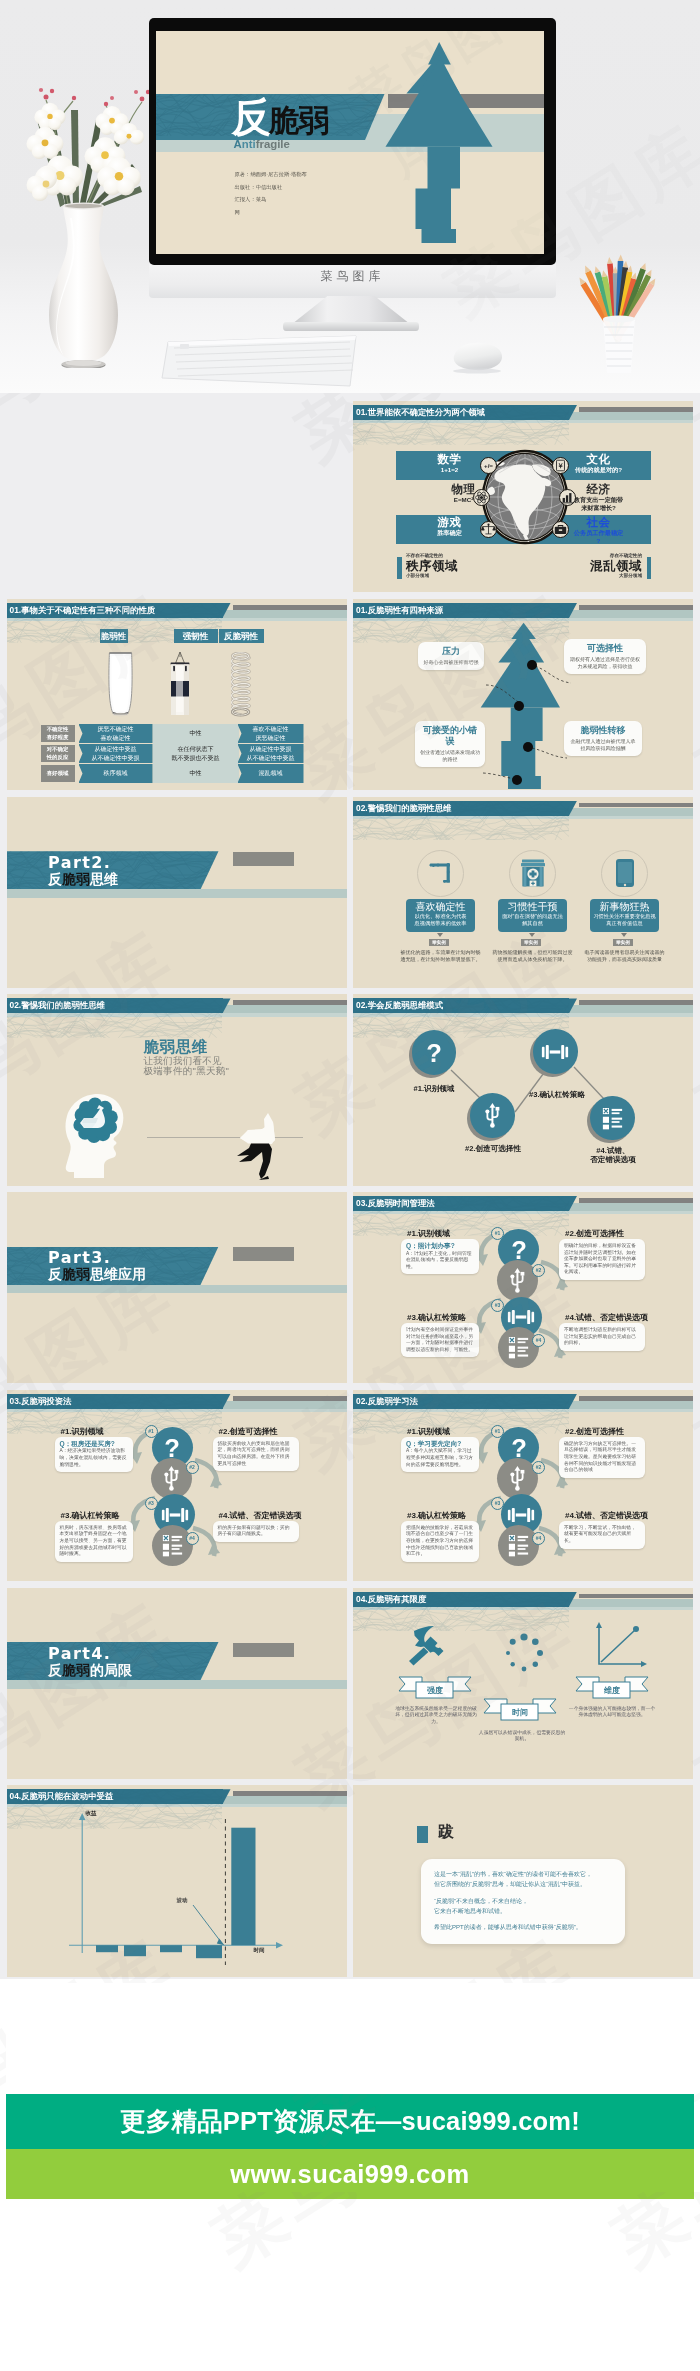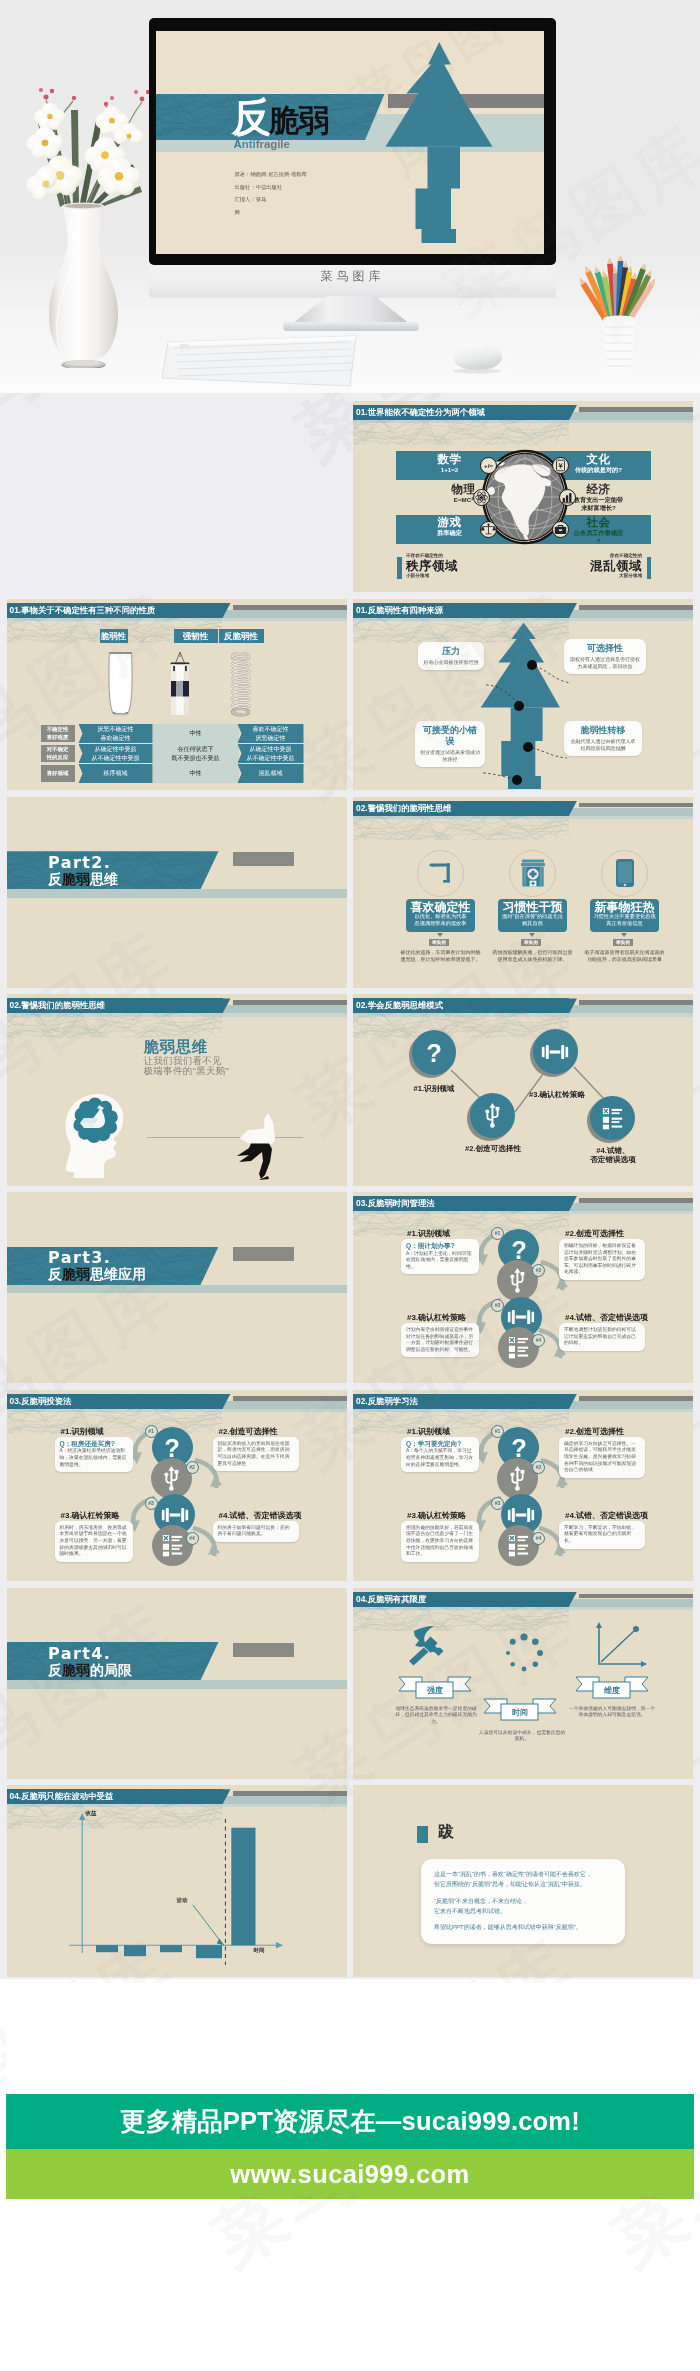--- a/index.html
+++ b/index.html
@@ -120,21 +120,21 @@
 .s03-card { position:absolute; background:#fbfbf9; border-radius:7px; box-shadow:0 1px 2px rgba(0,0,0,0.13);
   padding:4px 5px; text-align:center; }
 .s03-card .t { font-size:9px; font-weight:bold; color:#3a7e94; line-height:11px; }
 .s03-card .b { font-size:5px; color:#5f5f5a; line-height:7px; margin-top:2px; }
 .s03-dot { position:absolute; width:10px; height:10px; border-radius:50%; background:#0d0d0d; z-index:4; }
 
 .s04-circ { position:absolute; width:47px; height:47px; border-radius:50%;
   border:1px solid #cdc6b6; display:flex; align-items:center; justify-content:center; }
 .s04-band { position:absolute; background:#3a7e94; border-radius:4px; color:#fff;
   text-align:center; padding:3px 3px 4px; }
-.s04-band .t { font-size:12px; font-weight:bold; line-height:10px; }
+.s04-band .t { font-size:10px; font-weight:normal; line-height:10px; }
 .s04-band .b { font-size:5.2px; line-height:7.4px; white-space:pre-line; margin-top:1px; }
 .s04-lbl { position:absolute; font-size:4.6px; background:#8a8a85; color:#fff; line-height:7px;
   padding:0 3px; font-weight:bold; }
 .s04-note { position:absolute; font-size:5px; line-height:7.4px; color:#4c4c47; text-align:center; }
 .s04-arrowdn { position:absolute; width:0;height:0;border-left:3px solid transparent;
   border-right:3px solid transparent;border-top:4px solid #7d7d78; }
 
 .s05-big { position:absolute; font-size:15.5px; font-weight:bold; color:#3a7e94; line-height:16px; letter-spacing:0.6px; }
 .s05-sub { position:absolute; font-size:9.5px; color:#84837d; line-height:10.6px; letter-spacing:0.3px; }
 .s05-line { position:absolute; height:1px; background:#b3afa5; }
@@ -555,21 +555,21 @@
     </div>
     <div class="s01-txt" style="left:198px;top:52px;color:#fff">
       <div class="big">文化</div>
       <div class="sub">传统的就是对的?</div>
     </div>
     <div class="s01-txt" style="left:198px;top:82px;color:#2a2a2a">
       <div class="big">经济</div>
       <div class="sub">教育支出一定能带
 来财富增长?</div>
     </div>
-    <div class="s01-txt" style="left:198px;top:115px;color:#14532d">
+    <div class="s01-txt" style="left:198px;top:115px;color:#1d4ed8">
       <div class="big">社会</div>
       <div class="sub">公务员工作最稳定
 ?</div>
     </div>
     <svg class="s01-globe" viewBox="0 0 88 96">
       <ellipse cx="44" cy="48" rx="42" ry="46" fill="#e9e3d4" stroke="#17140f" stroke-width="2.4"></ellipse>
       <ellipse cx="44" cy="48" rx="39.6" ry="43.6" fill="#7b7b7b"></ellipse>
       <g stroke="#cfcfcf" stroke-width="0.7" fill="none" opacity="0.85">
         <ellipse cx="44" cy="48" rx="40" ry="14"></ellipse>
             <ellipse cx="44" cy="48" rx="40" ry="29"></ellipse>

